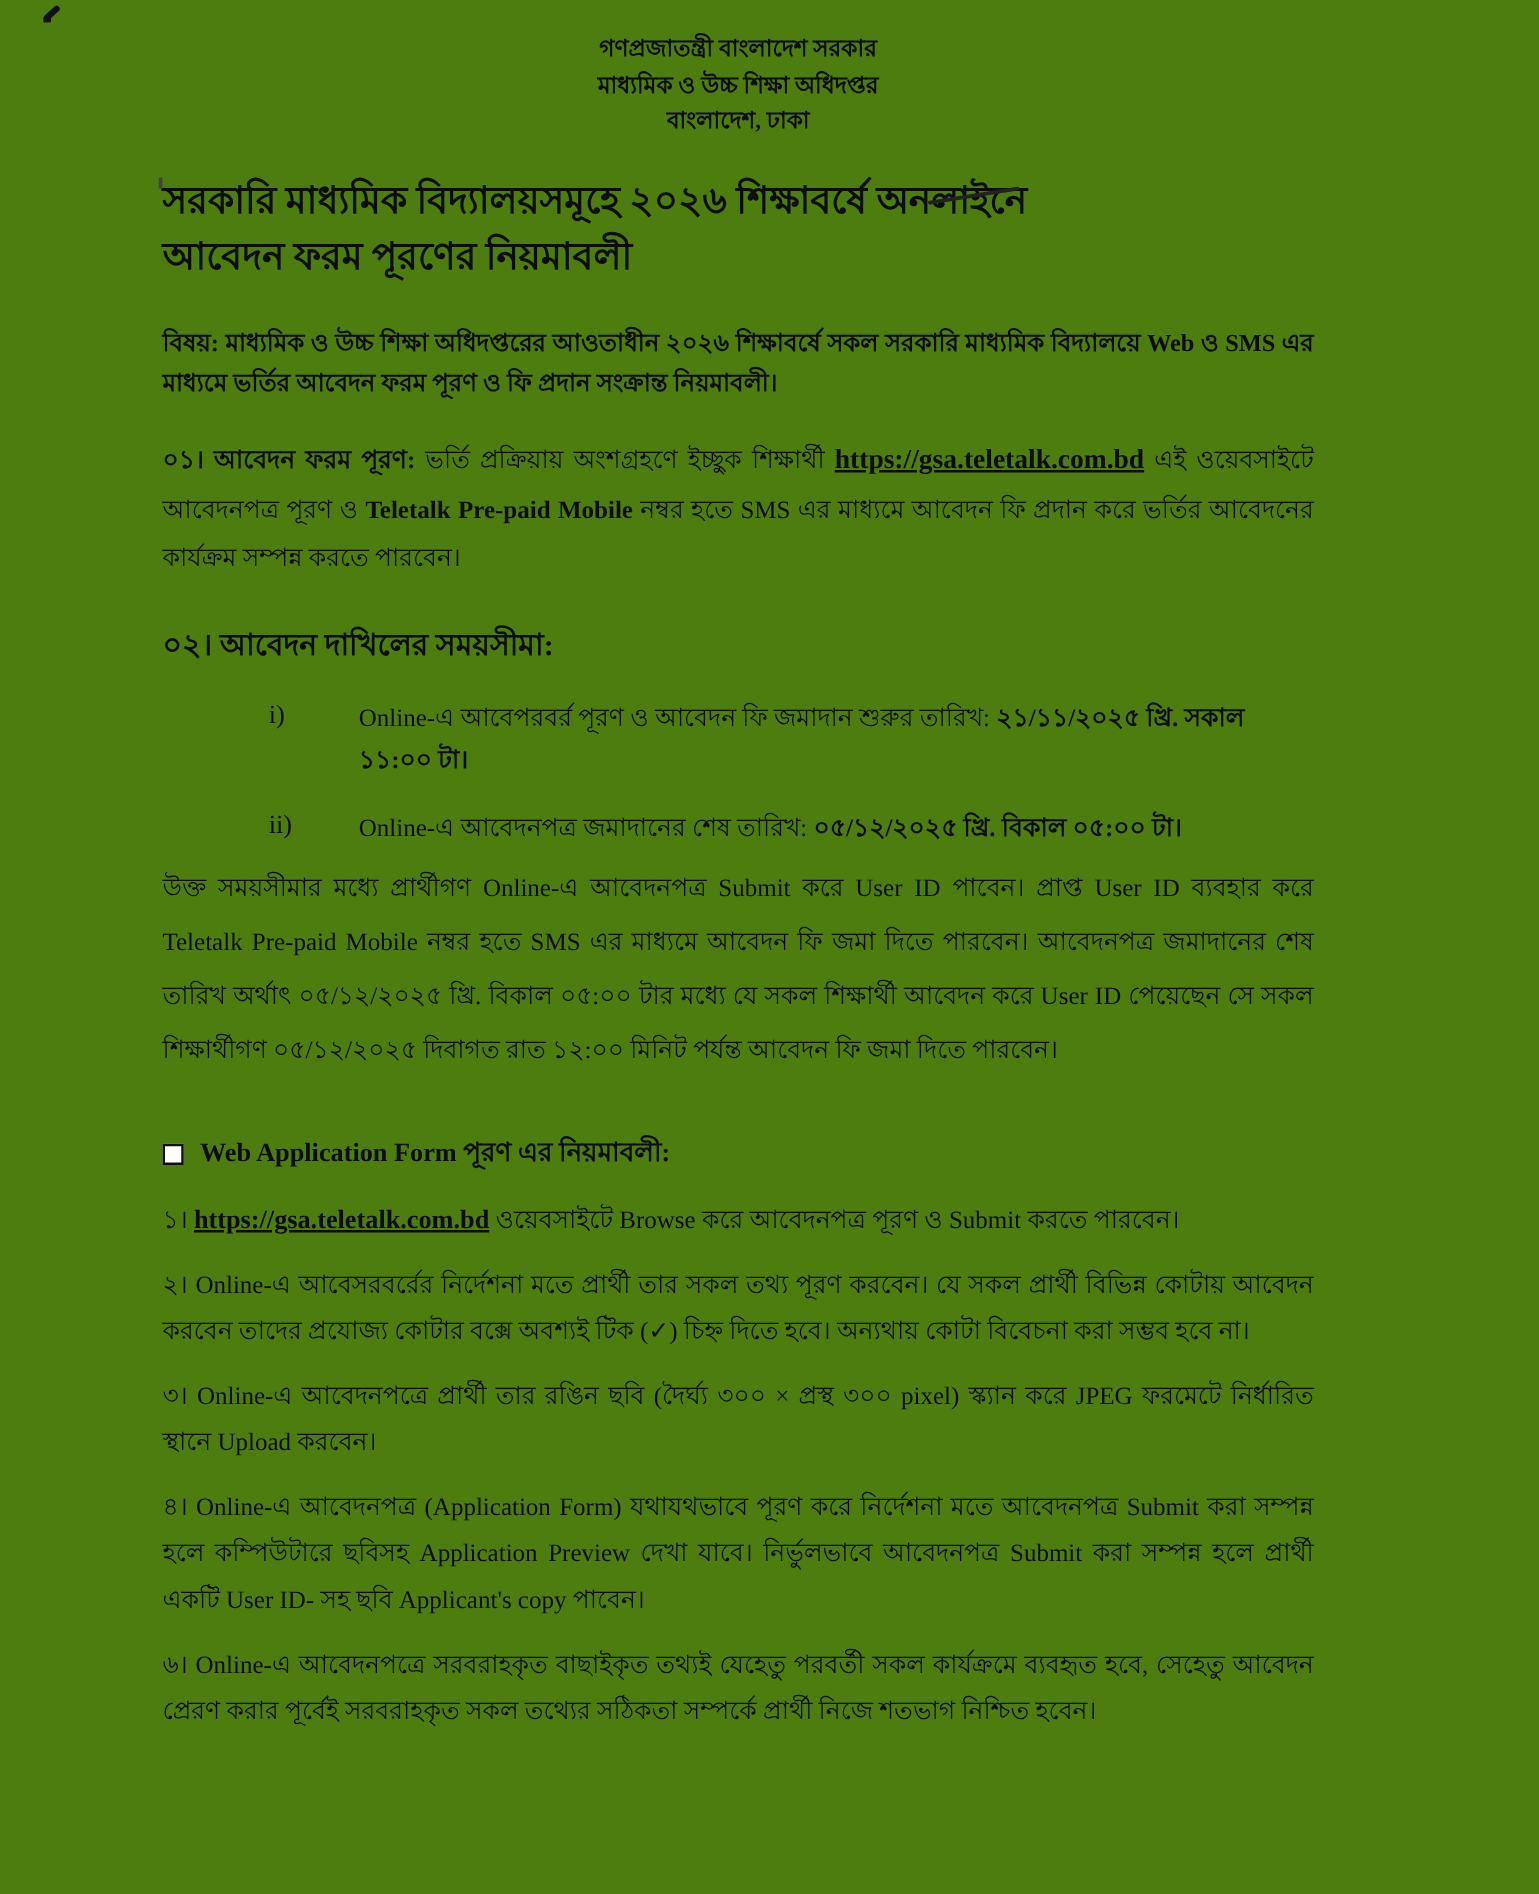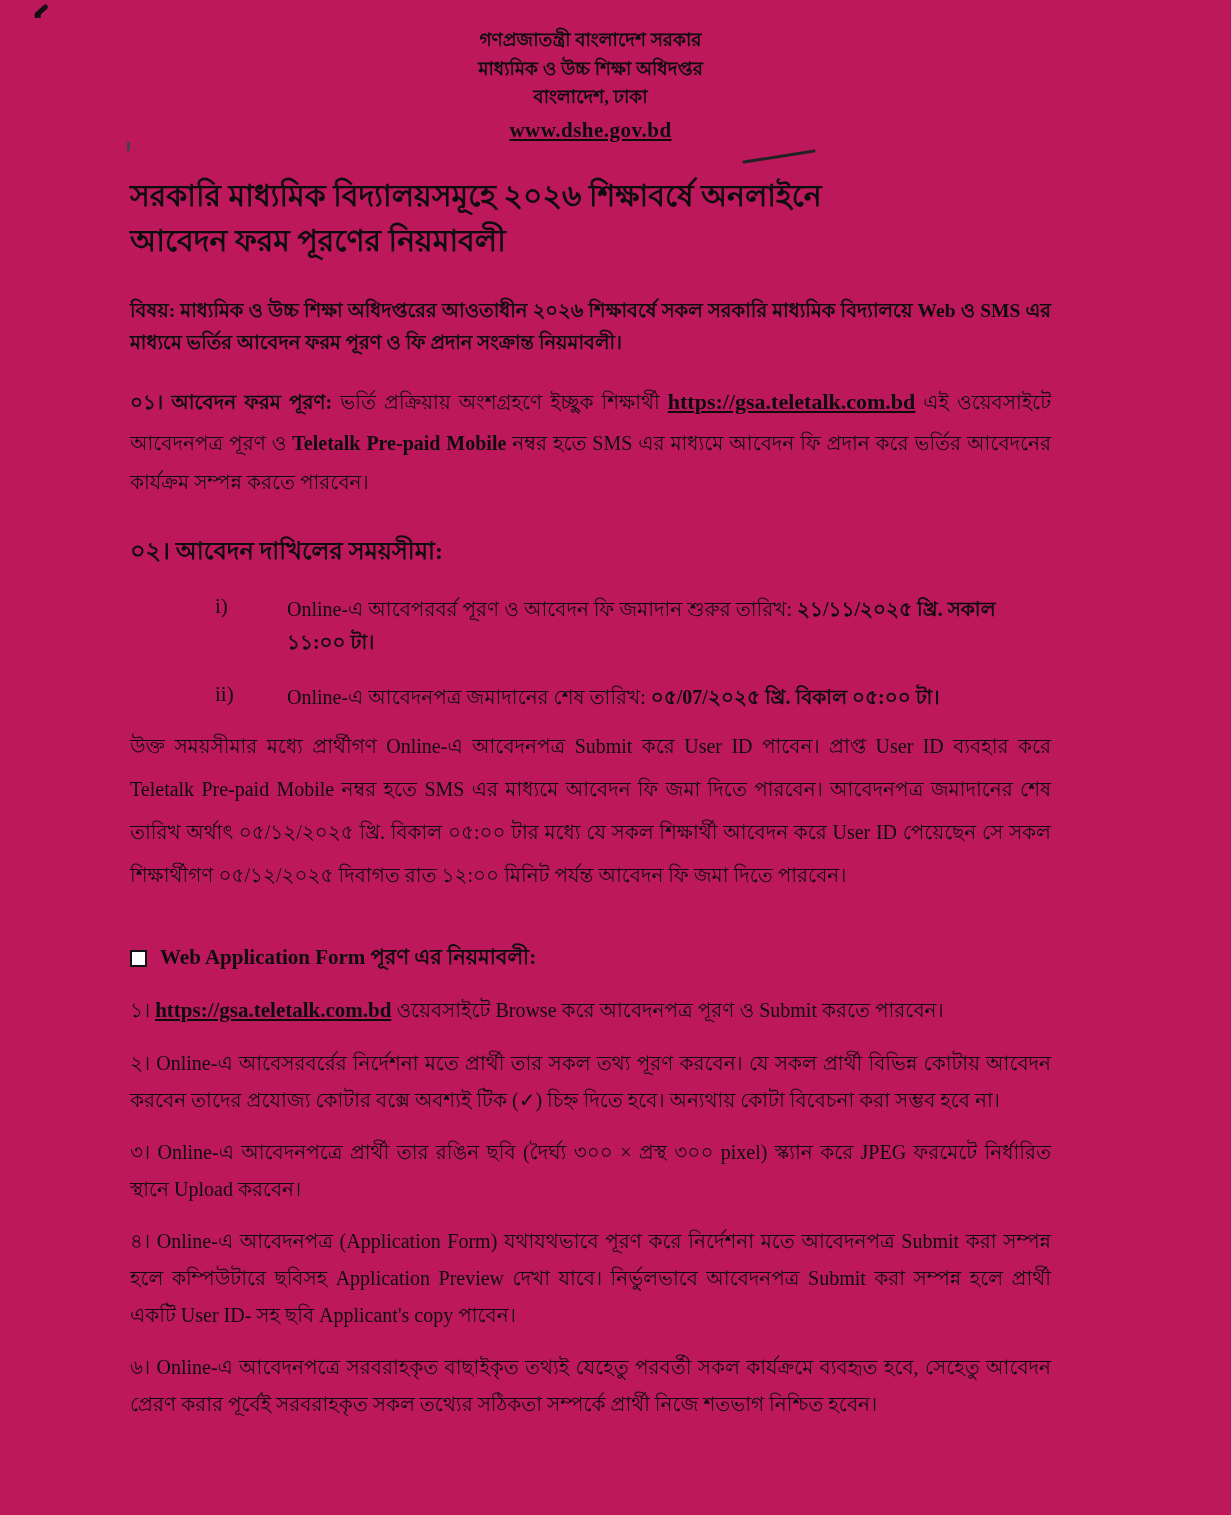--- a/index.html
+++ b/index.html
@@ -1,21 +1,21 @@
 <!DOCTYPE html>
 <html><head>
 <meta charset="utf-8">
 <style>
   * { margin:0; padding:0; box-sizing:border-box; }
   html,body { background:#e8e8e8; }
   .page {
     position:relative;
     width:1231px; height:1515px;
     margin:0 auto;
-    background:#be185d;
+    background:#4d7c0f;
     color:#0d0d0d;
     font-family:"Liberation Serif","DejaVu Serif",serif;
     overflow:hidden;
   }
   .content { padding:26px 90px 0 130px; width:1141px; }
 
   
   .mark-tick {
     position:absolute; left:34px; top:8px; width:15px; height:5px;
     background:#111; transform:rotate(-42deg); border-radius:2px;
@@ -81,23 +81,20 @@
   <div class="mark-tick"></div>
   <div class="mark-stroke"></div>
   <div class="mark-dot"></div>
 
   <div class="content">
 
     <header class="doc-header">
       <div class="h-line">গণপ্রজাতন্ত্রী বাংলাদেশ সরকার</div>
       <div class="h-line">মাধ্যমিক ও উচ্চ শিক্ষা অধিদপ্তর</div>
       <div class="h-line">বাংলাদেশ, ঢাকা</div>
-      <div class="h-site">
-        <span class="site-link">www.dshe.gov.bd</span>
-      </div>
     </header>
 
     <h1 class="doc-title">
       <span>সরকারি মাধ্যমিক বিদ্যালয়সমূহে ২০২৬ শিক্ষাবর্ষে অনলাইনে</span><br>
       <span>আবেদন ফরম পূরণের নিয়মাবলী</span>
     </h1>
 
     <p class="subject">বিষয়: মাধ্যমিক ও উচ্চ শিক্ষা অধিদপ্তরের আওতাধীন ২০২৬ শিক্ষাবর্ষে সকল সরকারি মাধ্যমিক বিদ্যালয়ে Web ও SMS এর মাধ্যমে ভর্তির আবেদন ফরম পূরণ ও ফি প্রদান সংক্রান্ত নিয়মাবলী।</p>
 
     <p class="para">
@@ -116,21 +113,21 @@
       <span class="dtext">
         <span>Online-এ আবেপরবর্র পূরণ ও আবেদন ফি জমাদান শুরুর তারিখ:</span>
         <span class="b">২১/১১/২০২৫ খ্রি. সকাল ১১:০০ টা।</span>
       </span>
     </div>
 
     <div class="dateline">
       <span class="dmark">ii)</span>
       <span class="dtext">
         <span>Online-এ আবেদনপত্র জমাদানের শেষ তারিখ:</span>
-        <span class="b">০৫/07/২০২৫ খ্রি. বিকাল ০৫:০০ টা।</span>
+        <span class="b">০৫/১২/২০২৫ খ্রি. বিকাল ০৫:০০ টা।</span>
       </span>
     </div>
 
     <p class="para tall">উক্ত সময়সীমার মধ্যে প্রার্থীগণ Online-এ আবেদনপত্র Submit করে User ID পাবেন। প্রাপ্ত User ID ব্যবহার করে Teletalk Pre-paid Mobile নম্বর হতে SMS এর মাধ্যমে আবেদন ফি জমা দিতে পারবেন। আবেদনপত্র জমাদানের শেষ তারিখ অর্থাৎ ০৫/১২/২০২৫ খ্রি. বিকাল ০৫:০০ টার মধ্যে যে সকল শিক্ষার্থী আবেদন করে User ID পেয়েছেন সে সকল শিক্ষার্থীগণ ০৫/১২/২০২৫ দিবাগত রাত ১২:০০ মিনিট পর্যন্ত আবেদন ফি জমা দিতে পারবেন।</p>
 
     <h2 class="box-head">
       <span class="checkbox"></span>
       <span>Web Application Form পূরণ এর নিয়মাবলী:</span>
     </h2>
 

